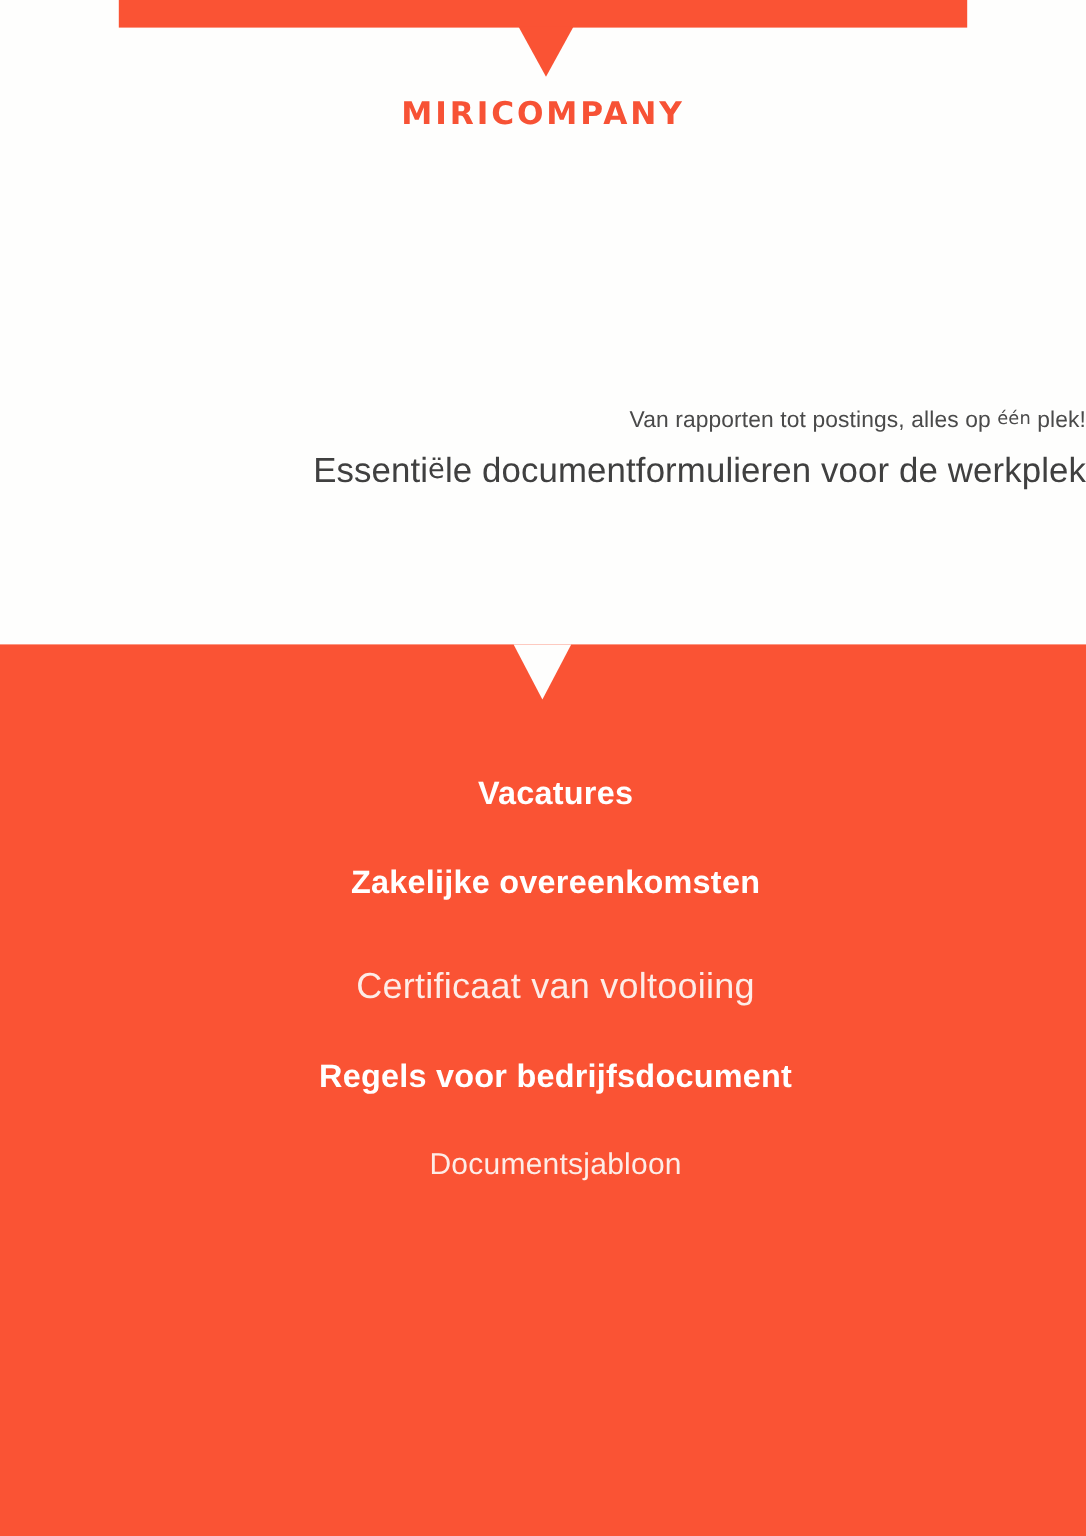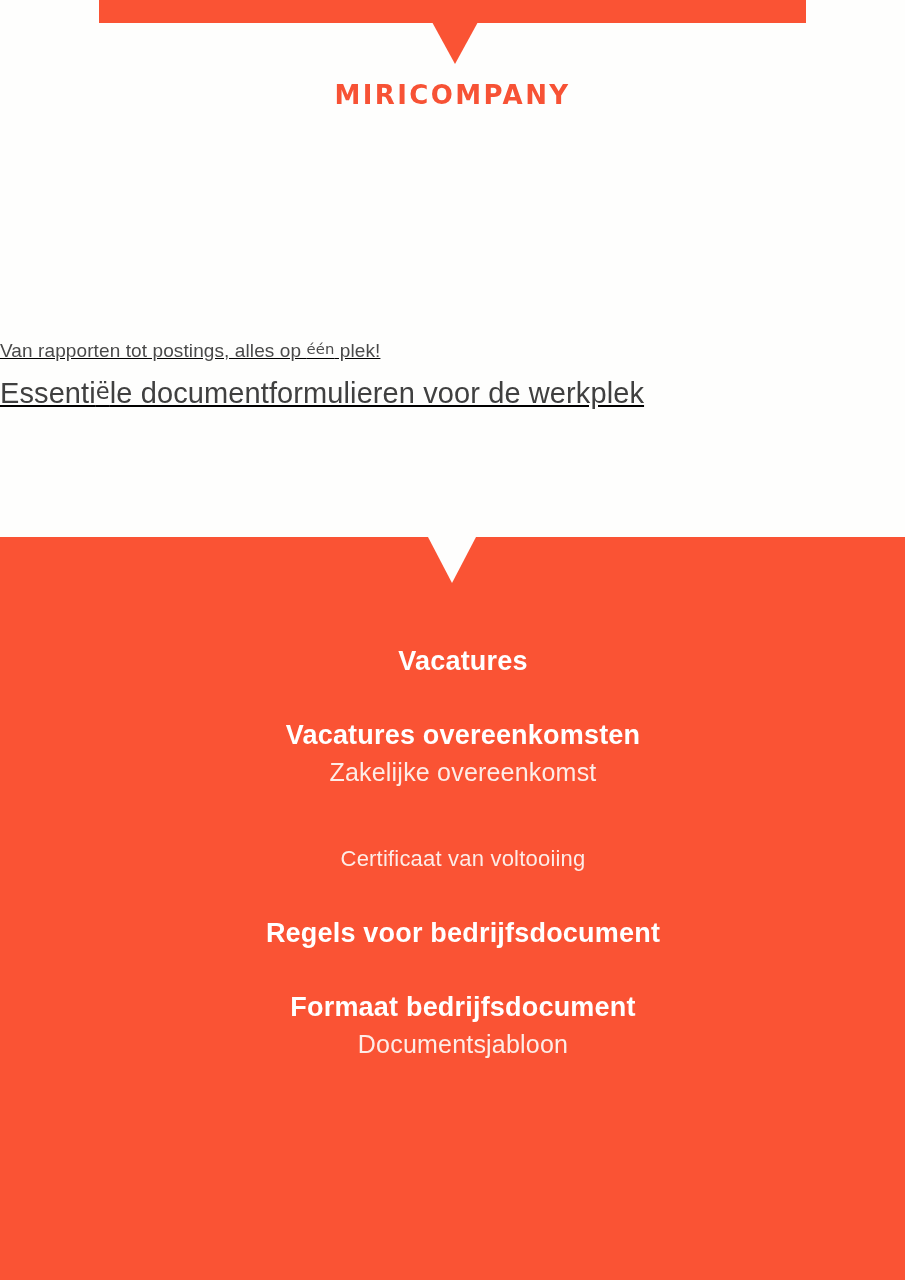--- a/index.html
+++ b/index.html
@@ -66,22 +66,21 @@
     letter-spacing: 2.4px;
     color: #f75235;
     font-family: "DejaVu Sans", sans-serif;
   }
 
   .headline-block {
     position: absolute;
     left: 0;
     top: 336px;
     width: 905px;
-    text-align: left;
-    text-decoration: underline;
+    text-align: right;
   }
 
   .eyebrow {
     font-size: 19px;
     font-weight: 400;
     color: #4a4a4a;
     letter-spacing: 0.1px;
     line-height: 26px;
     font-family: "Liberation Sans", sans-serif;
   }
@@ -160,21 +159,21 @@
   }
 
   
   .doc-item.small-title .doc-title {
     font-size: 14px;
     line-height: 22px;
     letter-spacing: 0.1px;
   }
 
   .doc-item.small-title .doc-sub {
-    font-size: 22px;
+    font-size: 30px;
     line-height: 38px;
     margin-top: 14px;
   }
 
   .spacer-lg { height: 14px; }
 </style>
 </head>
 <body>
 
 <div class="page">
@@ -200,39 +199,37 @@
 
     <div class="doc-list">
 
       <div class="doc-item">
         <div class="doc-title">Vacatures</div>
       </div>
 
       <div class="spacer-lg"></div>
 
       <div class="doc-item">
-        <div class="doc-title">Vacatures overeenkomsten</div>
-        <div class="doc-sub">Zakelijke overeenkomst</div>
+        <div class="doc-title">Zakelijke overeenkomsten</div>
       </div>
 
       <div class="spacer-lg"></div>
 
       <div class="doc-item small-title">
         <div class="doc-sub">Certificaat van voltooiing</div>
       </div>
 
       <div class="spacer-lg"></div>
 
       <div class="doc-item">
         <div class="doc-title">Regels voor bedrijfsdocument</div>
       </div>
 
       <div class="spacer-lg"></div>
 
       <div class="doc-item">
-        <div class="doc-title">Formaat bedrijfsdocument</div>
         <div class="doc-sub">Documentsjabloon</div>
       </div>
 
     </div>
   </div>
 
 </div>
 
 </body></html>

